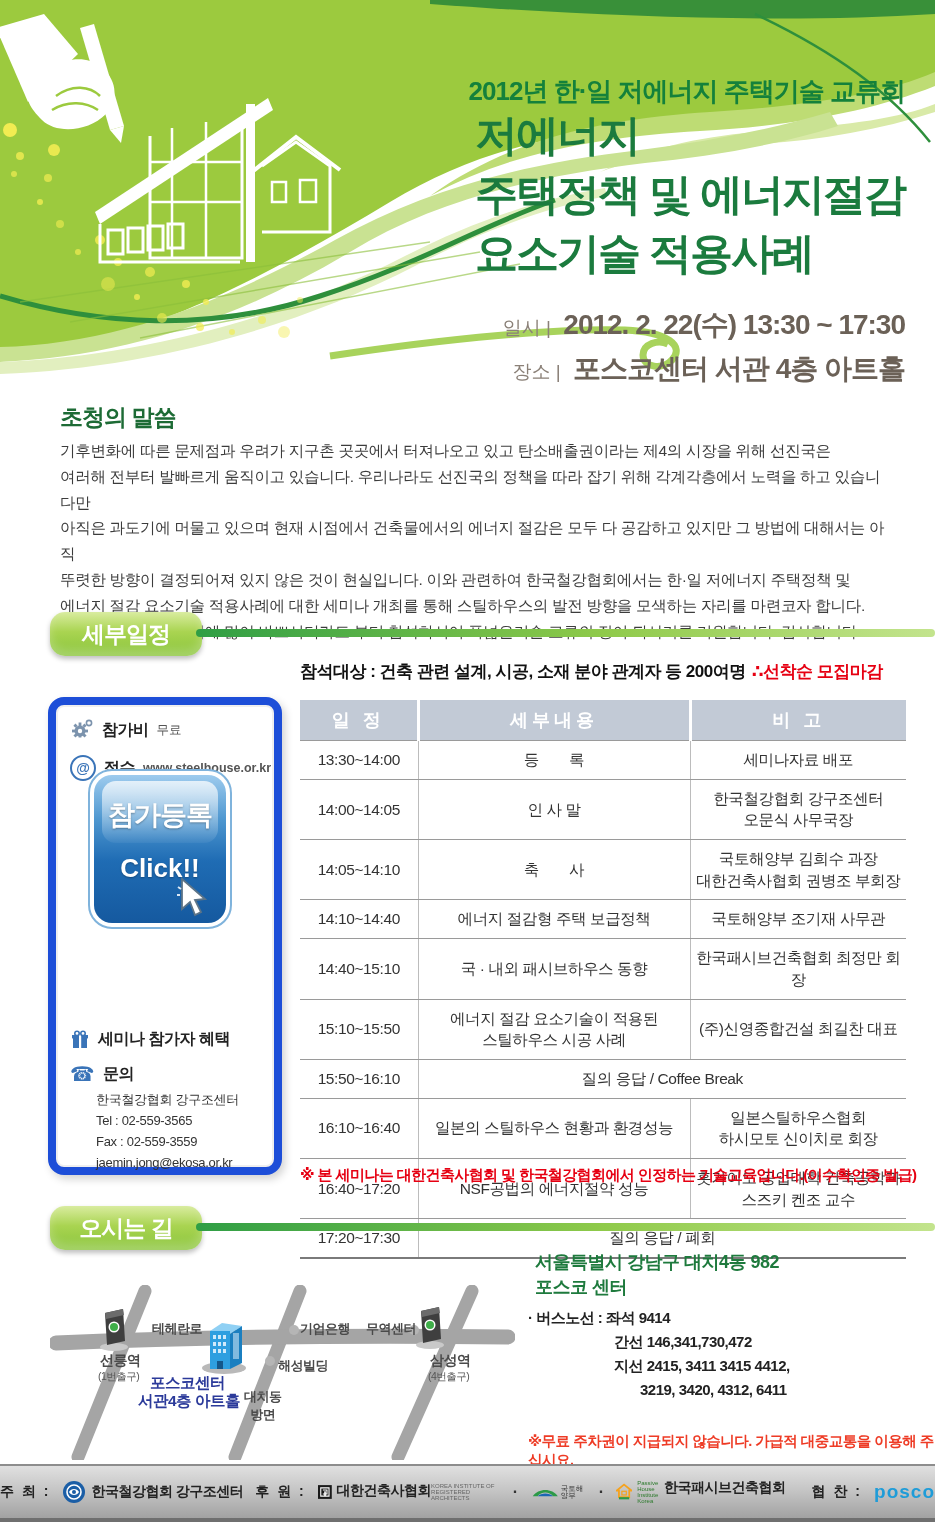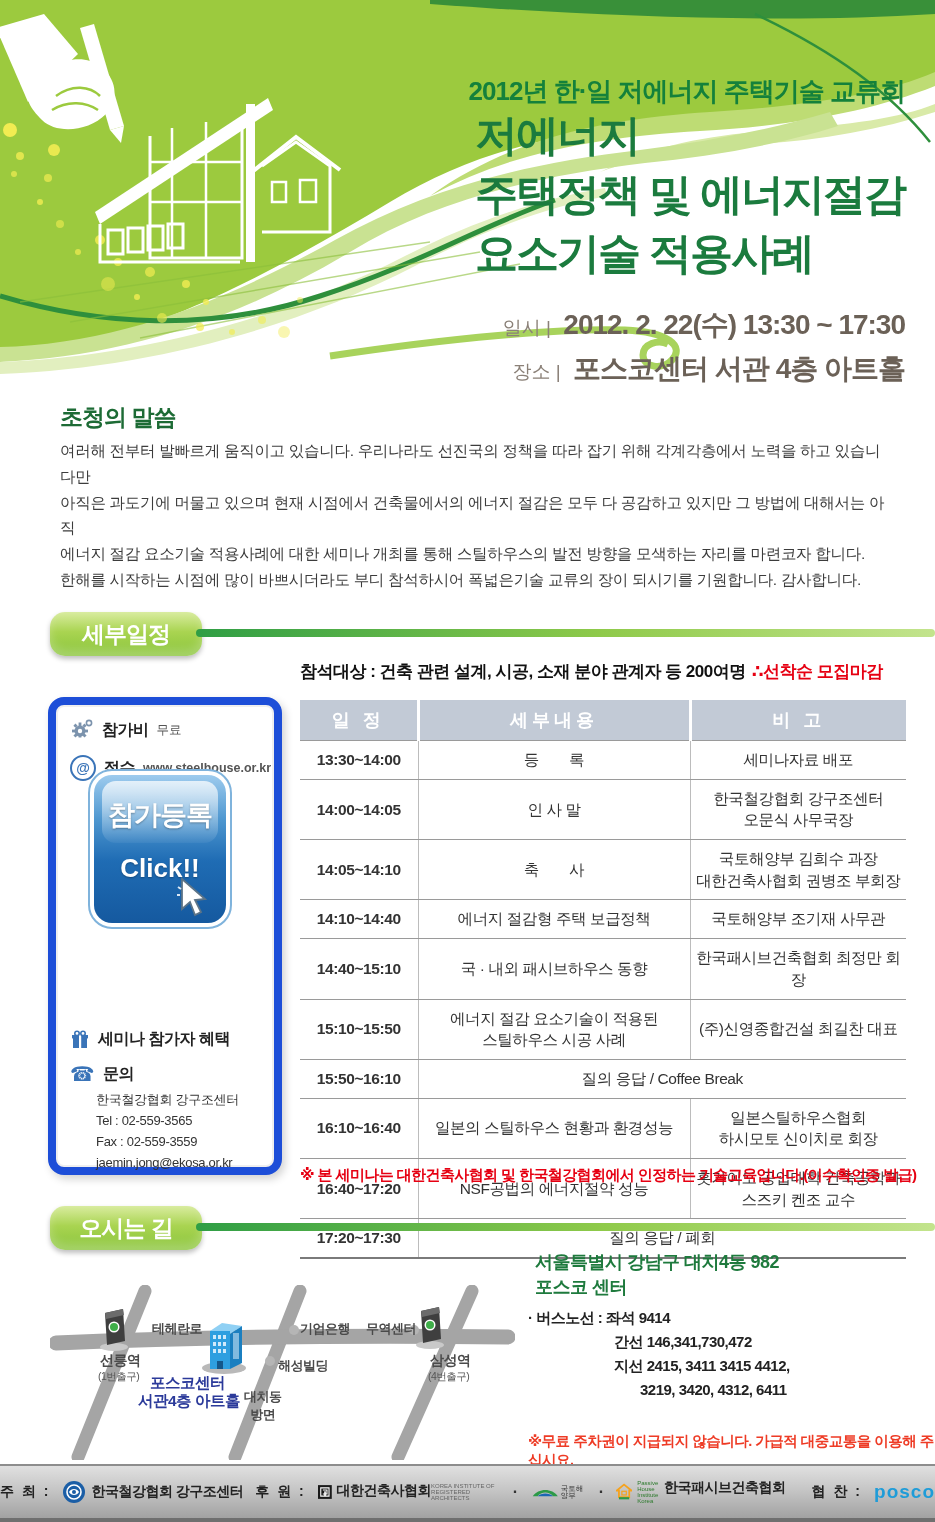--- a/index.html
+++ b/index.html
@@ -31,21 +31,21 @@
   .audience .hl{color:#e60012;margin-left:6px;}
 
   
   .sched{left:300px;top:700px;width:606px;border-collapse:collapse;}
   .sched th{background:#c2cad6;color:#fff;font-size:18px;font-weight:bold;padding:8px 0;letter-spacing:4px;}
   .sched th + th{border-left:3px solid #fff;}
   .sched td{border-top:1px solid #9a9a9a;border-bottom:1px solid #9a9a9a;text-align:center;vertical-align:middle;
             padding:8px 4px;font-size:15.5px;color:#333;line-height:1.4;letter-spacing:-0.4px;}
   .sched td + td{border-left:1px solid #bcbcbc;}
   .sched tr:last-child td{border-bottom:2px solid #7a7a7a;}
-  .c-time{font-weight:bold;font-size:16.5px;color:#222;}
+  .c-time{font-weight:normal;font-size:16.5px;color:#222;}
   .c-content,.c-note{white-space:pre-line;}
   .sched-note{left:300px;top:1166px;font-size:15px;font-weight:bold;color:#e60012;letter-spacing:-0.6px;}
 
   
   .reg-card{left:48px;top:697px;width:218px;height:462px;background:#fff;border:8px solid #1d4ed8;
             border-radius:16px;box-shadow:3px 4px 8px rgba(0,0,0,.18), inset 0 0 0 2px #efefef;}
   .card-row{display:flex;align-items:center;gap:8px;margin:14px 0 0 14px;}
   .card-h{font-size:16px;font-weight:bold;color:#222;letter-spacing:-0.5px;}
   .card-s{font-size:12.5px;color:#555;}
   .at-icon{width:22px;height:22px;border:2px solid #3a74b8;border-radius:50%;color:#3a74b8;font-weight:bold;
@@ -171,22 +171,24 @@
       <span class="ww-value">2012. 2. 22(수) 13:30 ~ 17:30</span>
     </div>
     <div class="ww-line">
       <span class="ww-label">장소 |</span>
       <span class="ww-value">포스코센터 서관 4층 아트홀</span>
     </div>
   </div>
 
   <div class="abs inv-title">초청의 말씀</div>
   <div class="abs inv-body" id="inv-lines">
+      <div class="inv-line">기후변화에 따른 문제점과 우려가 지구촌 곳곳에서 터져나오고 있고 탄소배출권이라는 제4의 시장을 위해 선진국은</div>
       <div class="inv-line">여러해 전부터 발빠르게 움직이고 있습니다. 우리나라도 선진국의 정책을 따라 잡기 위해 각계각층에서 노력을 하고 있습니다만</div>
       <div class="inv-line">아직은 과도기에 머물고 있으며 현재 시점에서 건축물에서의 에너지 절감은 모두 다 공감하고 있지만 그 방법에 대해서는 아직</div>
+      <div class="inv-line">뚜렷한 방향이 결정되어져 있지 않은 것이 현실입니다. 이와 관련하여 한국철강협회에서는 한·일 저에너지 주택정책 및</div>
       <div class="inv-line">에너지 절감 요소기술 적용사례에 대한 세미나 개최를 통해 스틸하우스의 발전 방향을 모색하는 자리를 마련코자 합니다.</div>
       <div class="inv-line">한해를 시작하는 시점에 많이 바쁘시더라도 부디 참석하시어 폭넓은기술 교류의 장이 되시기를 기원합니다. 감사합니다.</div>
     </div>
 
   <div class="abs pill" style="left:50px;top:612px;">세부일정</div>
   <div class="abs pill-line" style="left:196px;top:629px;width:739px;"></div>
 
   <div class="abs audience">
     <span>참석대상 : 건축 관련 설계, 시공, 소재 분야 관계자 등 200여명</span><span class="hl">∴선착순 모집마감</span>
   </div>

